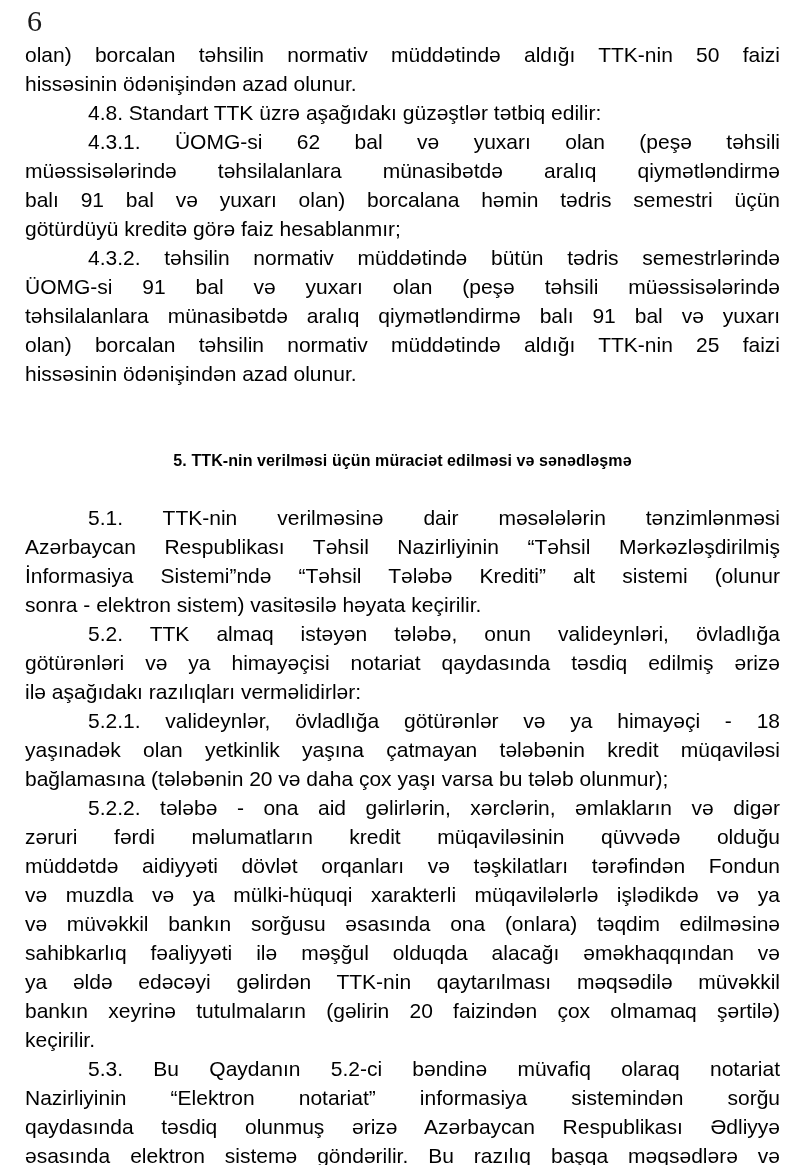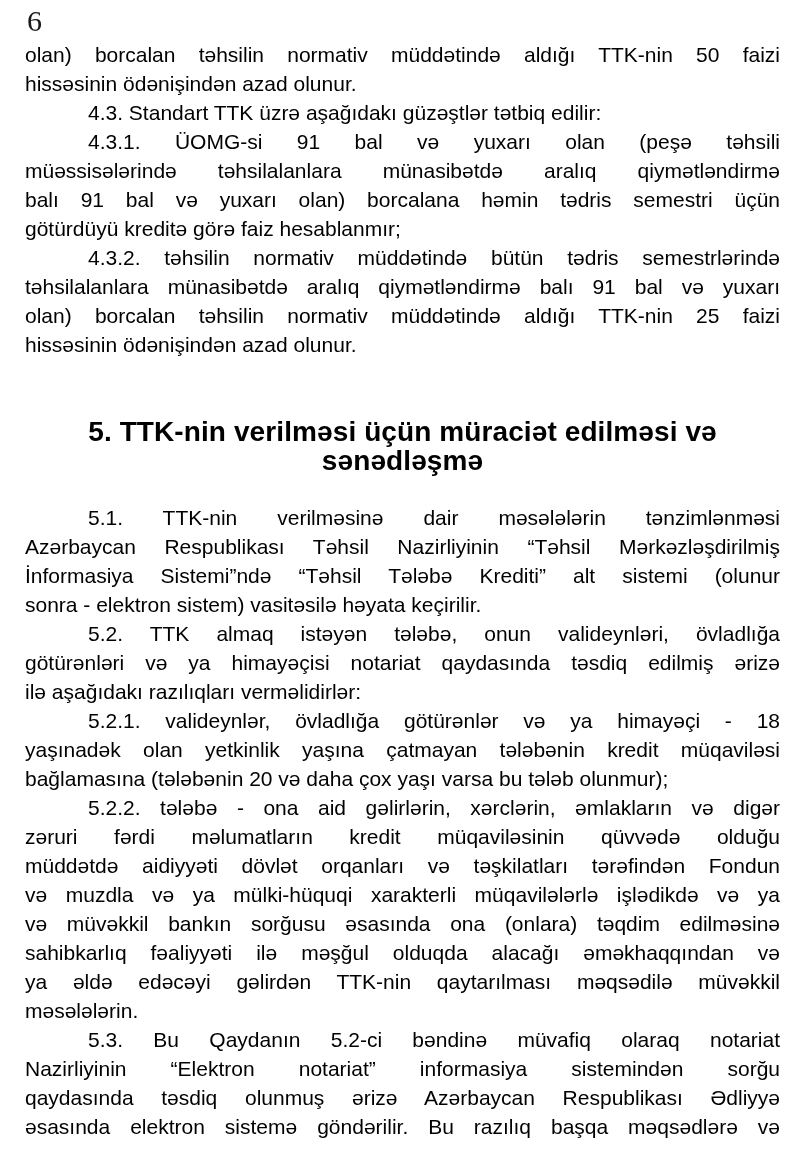--- a/index.html
+++ b/index.html
@@ -28,48 +28,49 @@
     color: #000000;
   }
   .block { margin: 0; padding: 0; }
   .ln { text-align: left; white-space: normal; }
   
   .jl { text-align: justify; text-align-last: justify; }
   
   .ind { text-indent: 63px; }
   .heading {
     margin: 58px 0 28px 0;
-    font-size: 28px;
+    font-size: 16px;
     font-weight: 700;
     line-height: 29px;
     text-align: center;
     letter-spacing: 0.1px;
   }
 </style>
 </head>
 <body>
 
 <div class="page">
   <div class="page-number">6</div>
   <div class="content">
     <div class="block">
         <div class="ln jl">olan) borcalan təhsilin normativ müddətində aldığı TTK-nin 50 faizi</div>
         <div class="ln">hissəsinin ödənişindən azad olunur.</div>
       </div>
     <div class="block">
-        <div class="ln ind">4.3. Standart TTK üzrə aşağıdakı güzəştlər tətbiq edilir:</div>
+        <div class="ln ind">4.8. Standart TTK üzrə aşağıdakı güzəştlər tətbiq edilir:</div>
       </div>
     <div class="block">
-        <div class="ln jl ind">4.3.1. ÜOMG-si 91 bal və yuxarı olan (peşə təhsili</div>
+        <div class="ln jl ind">4.3.1. ÜOMG-si 62 bal və yuxarı olan (peşə təhsili</div>
         <div class="ln jl">müəssisələrində təhsilalanlara münasibətdə aralıq qiymətləndirmə</div>
         <div class="ln jl">balı 91 bal və yuxarı olan) borcalana həmin tədris semestri üçün</div>
         <div class="ln">götürdüyü kreditə görə faiz hesablanmır;</div>
       </div>
     <div class="block">
         <div class="ln jl ind">4.3.2. təhsilin normativ müddətində bütün tədris semestrlərində</div>
+        <div class="ln jl">ÜOMG-si 91 bal və yuxarı olan (peşə təhsili müəssisələrində</div>
         <div class="ln jl">təhsilalanlara münasibətdə aralıq qiymətləndirmə balı 91 bal və yuxarı</div>
         <div class="ln jl">olan) borcalan təhsilin normativ müddətində aldığı TTK-nin 25 faizi</div>
         <div class="ln">hissəsinin ödənişindən azad olunur.</div>
       </div>
     <div class="heading">5. TTK-nin verilməsi üçün müraciət edilməsi və sənədləşmə</div>
     <div class="block">
         <div class="ln jl ind">5.1. TTK-nin verilməsinə dair məsələlərin tənzimlənməsi</div>
         <div class="ln jl">Azərbaycan Respublikası Təhsil Nazirliyinin “Təhsil Mərkəzləşdirilmiş</div>
         <div class="ln jl">İnformasiya Sistemi”ndə “Təhsil Tələbə Krediti” alt sistemi (olunur</div>
         <div class="ln">sonra - elektron sistem) vasitəsilə həyata keçirilir.</div>
@@ -85,21 +86,22 @@
         <div class="ln">bağlamasına (tələbənin 20 və daha çox yaşı varsa bu tələb olunmur);</div>
       </div>
     <div class="block">
         <div class="ln jl ind">5.2.2. tələbə - ona aid gəlirlərin, xərclərin, əmlakların və digər</div>
         <div class="ln jl">zəruri fərdi məlumatların kredit müqaviləsinin qüvvədə olduğu</div>
         <div class="ln jl">müddətdə aidiyyəti dövlət orqanları və təşkilatları tərəfindən Fondun</div>
         <div class="ln jl">və muzdla və ya mülki-hüquqi xarakterli müqavilələrlə işlədikdə və ya</div>
         <div class="ln jl">və müvəkkil bankın sorğusu əsasında ona (onlara) təqdim edilməsinə</div>
         <div class="ln jl">sahibkarlıq fəaliyyəti ilə məşğul olduqda alacağı əməkhaqqından və</div>
         <div class="ln jl">ya əldə edəcəyi gəlirdən TTK-nin qaytarılması məqsədilə müvəkkil</div>
-        <div class="ln">məsələlərin.</div>
+        <div class="ln jl">bankın xeyrinə tutulmaların (gəlirin 20 faizindən çox olmamaq şərtilə)</div>
+        <div class="ln">keçirilir.</div>
       </div>
     <div class="block">
         <div class="ln jl ind">5.3. Bu Qaydanın 5.2-ci bəndinə müvafiq olaraq notariat</div>
         <div class="ln jl">Nazirliyinin “Elektron notariat” informasiya sistemindən sorğu</div>
         <div class="ln jl">qaydasında təsdiq olunmuş ərizə Azərbaycan Respublikası Ədliyyə</div>
         <div class="ln jl">əsasında elektron sistemə göndərilir. Bu razılıq başqa məqsədlərə və</div>
       </div>
   </div>
 </div>
 

